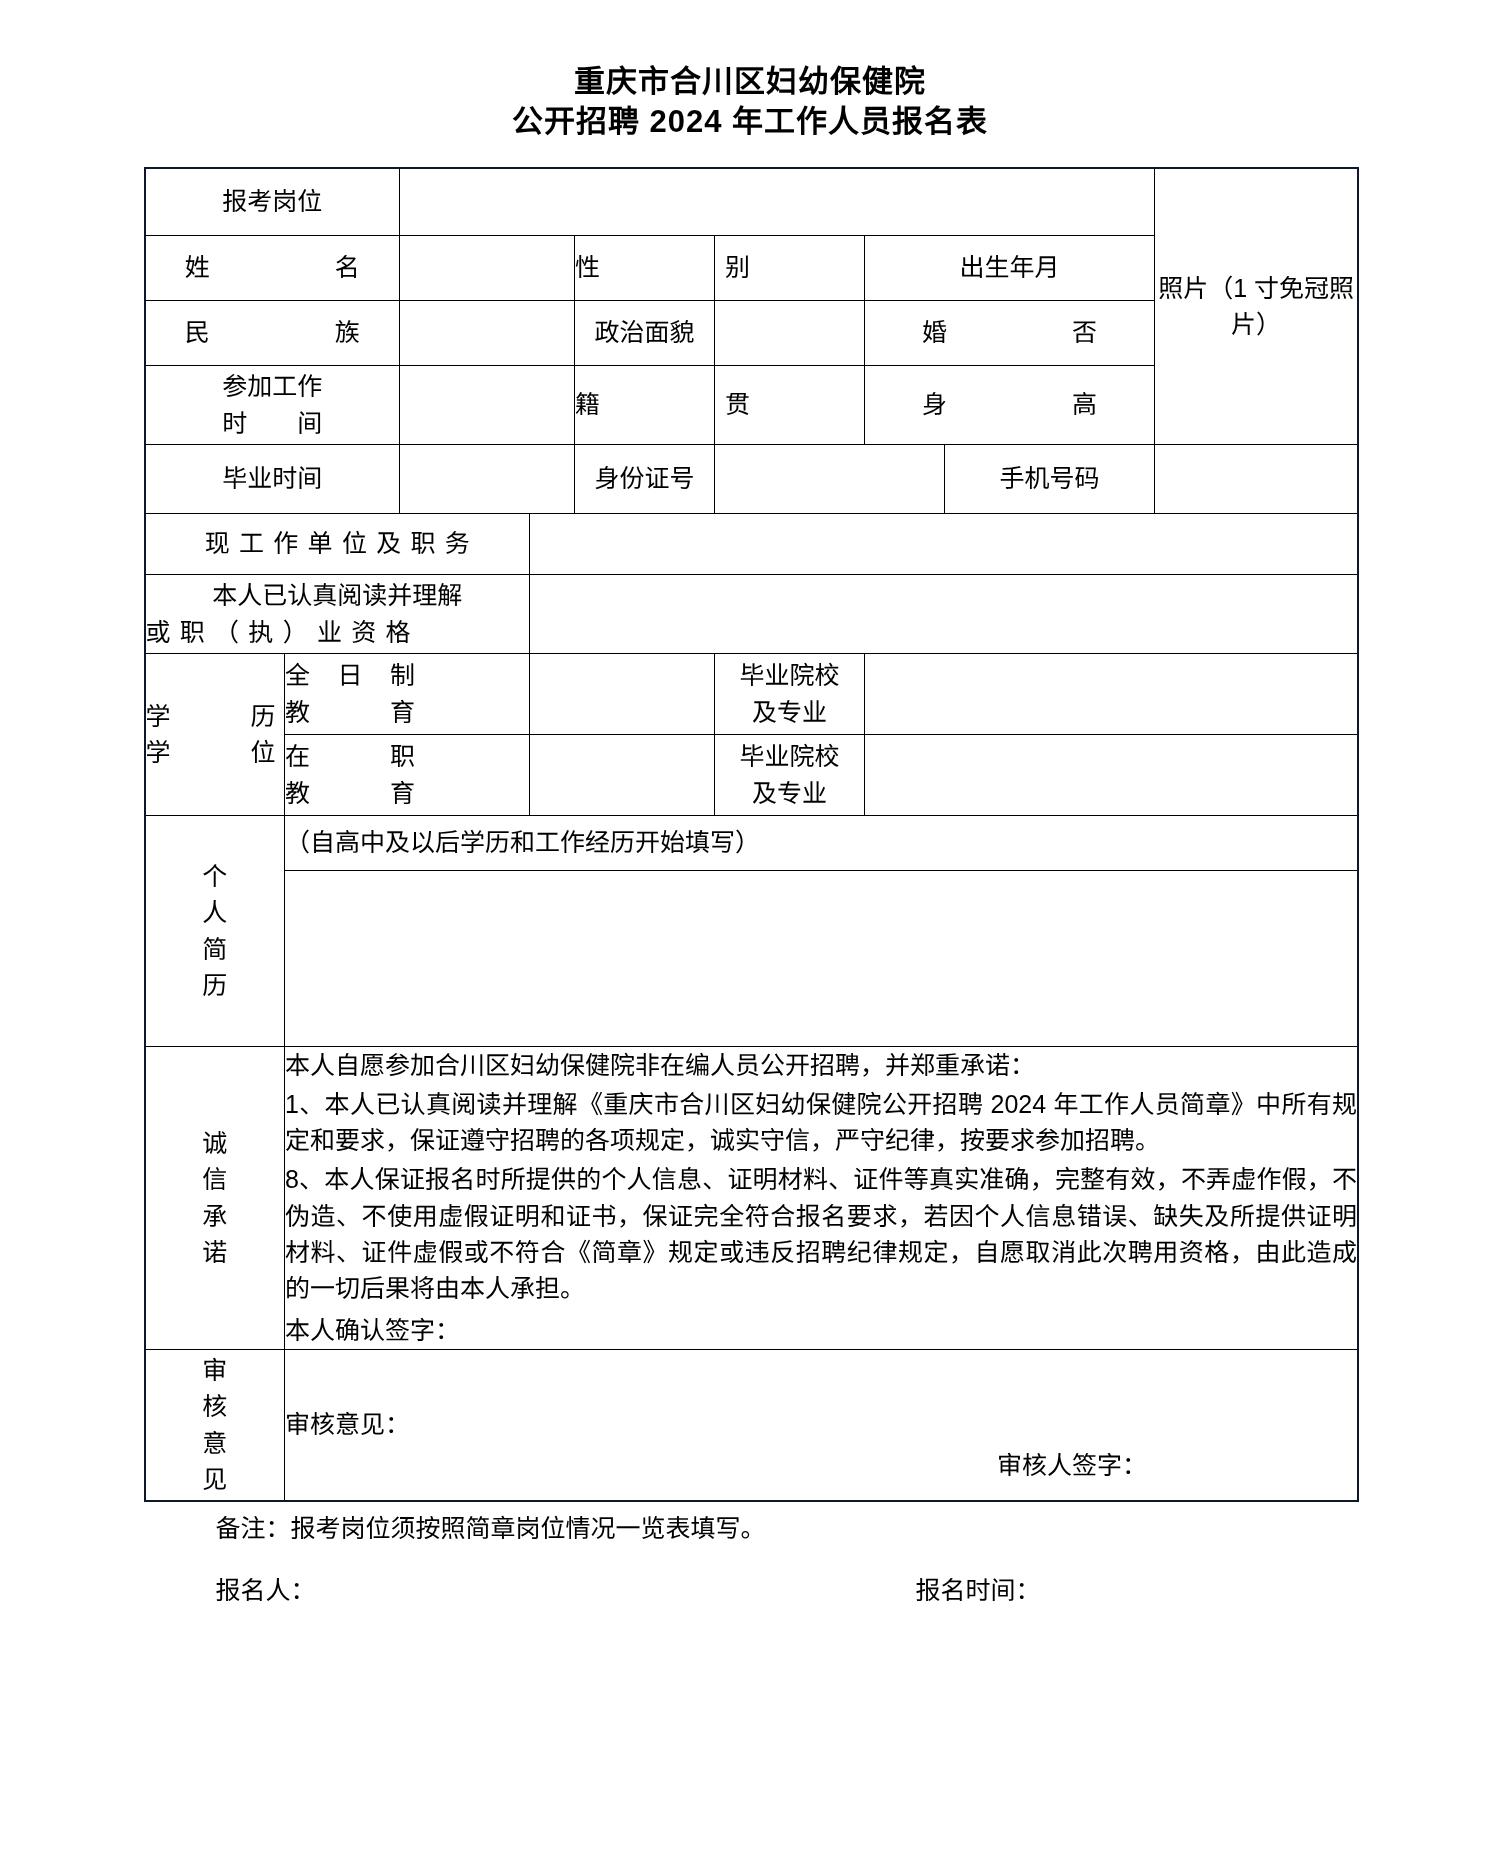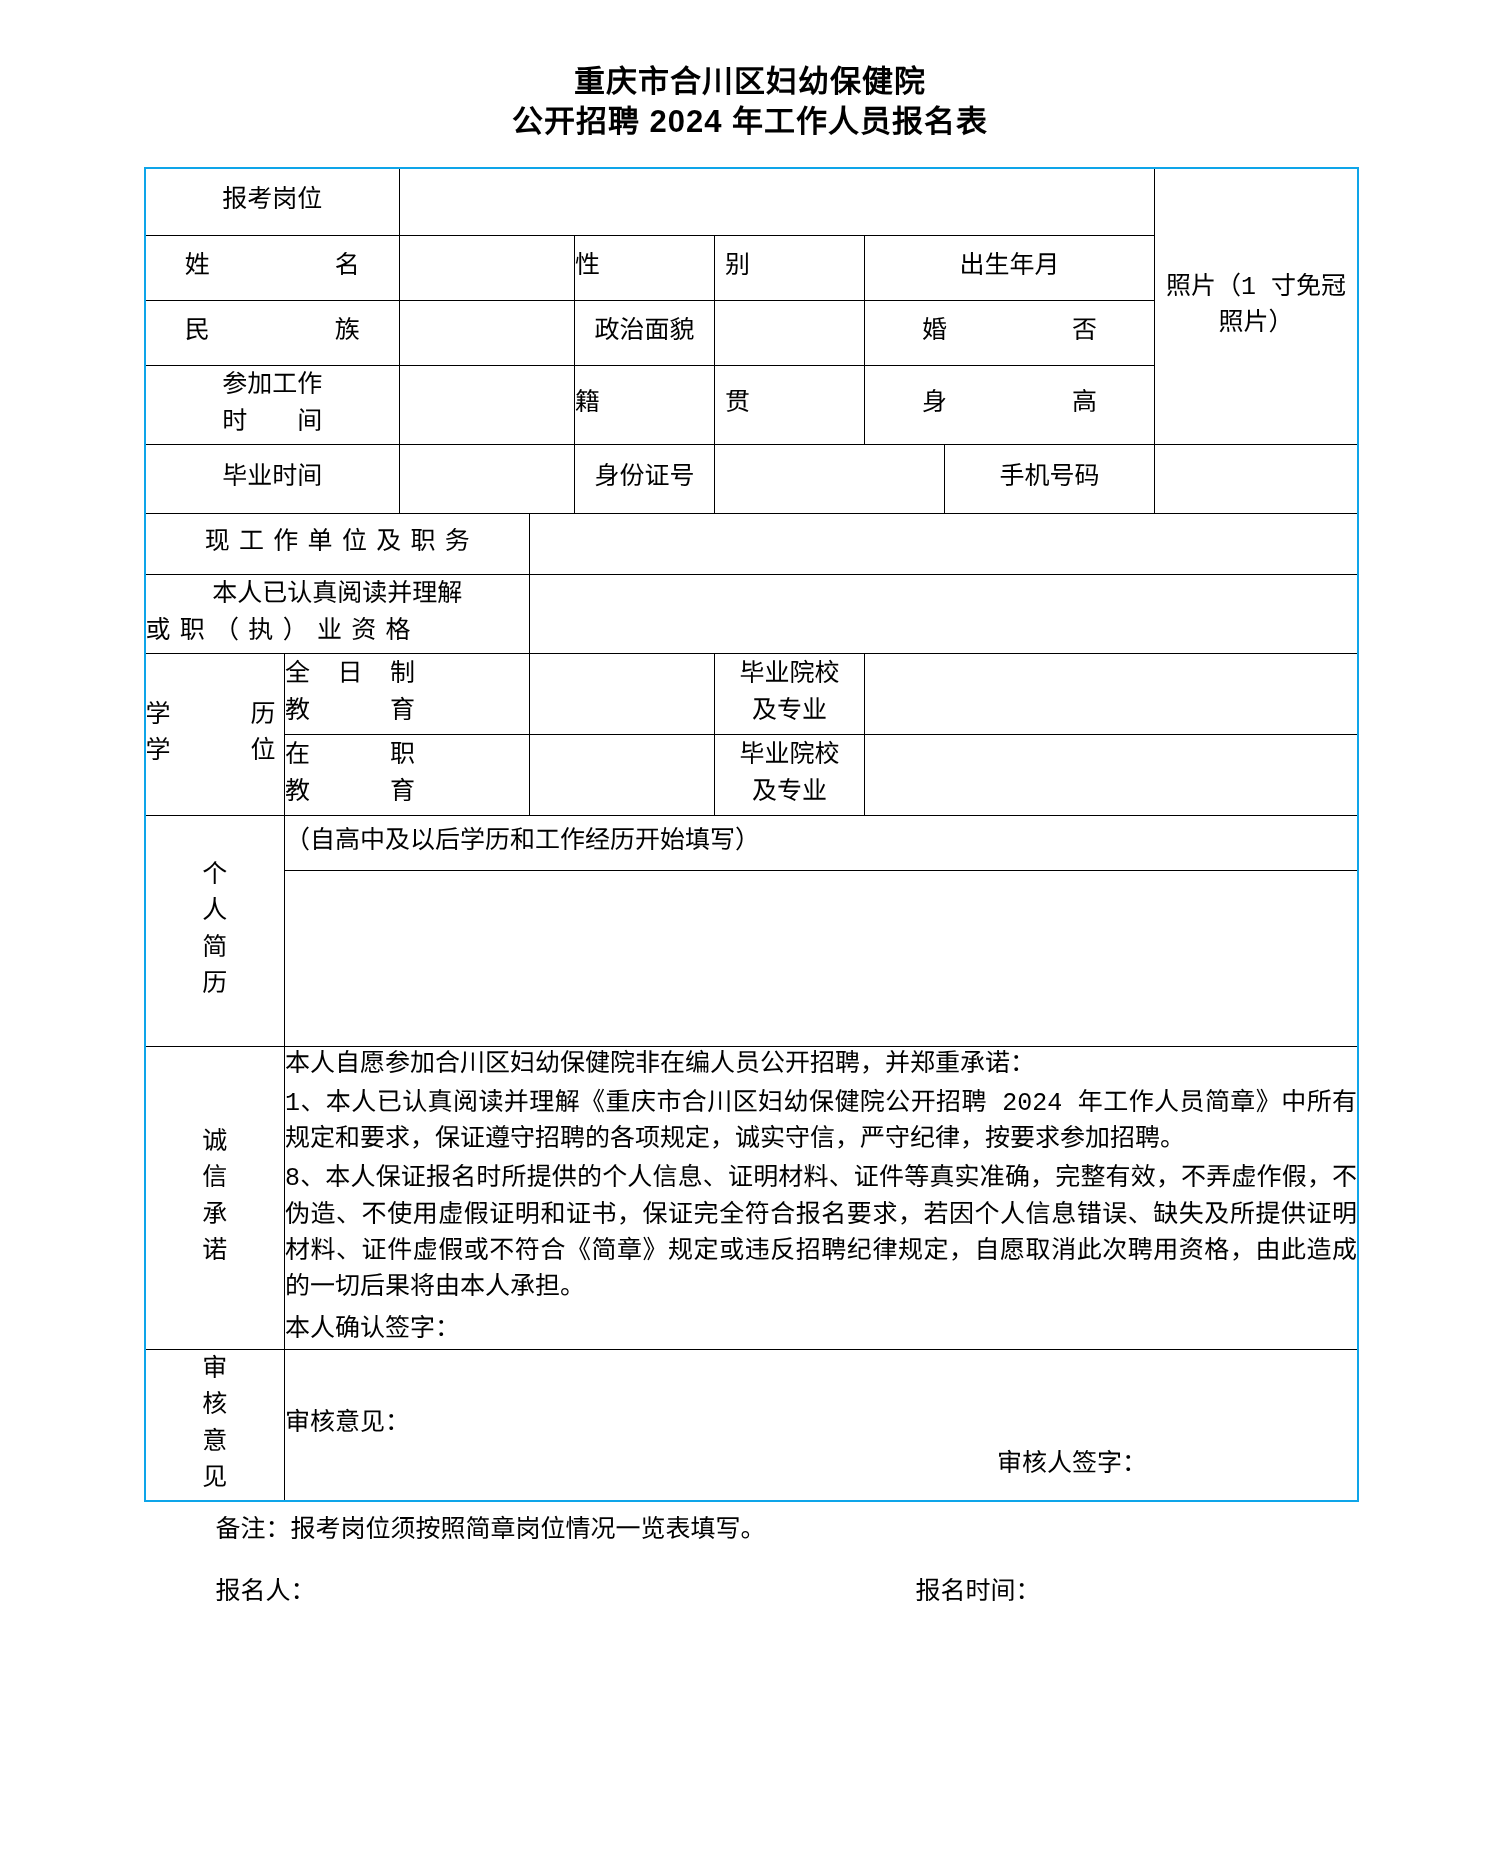--- a/index.html
+++ b/index.html
@@ -38,22 +38,21 @@
 
   
   .form-wrap {
     margin: 24px auto 0 auto;
     width: 1213px;
   }
   table.form {
     border-collapse: collapse;
     table-layout: fixed;
     width: 1213px;
-    border: 2px solid #0ea5e9;
-    font-family: Liberation Mono, monospace;
+    border: 2px solid #0f172a;
   }
   table.form td {
     border: 1.6px solid #000;
     padding: 0;
     vertical-align: middle;
     font-size: 25px;
     line-height: 1.45;
   }
   .lbl {
     text-align: center;

